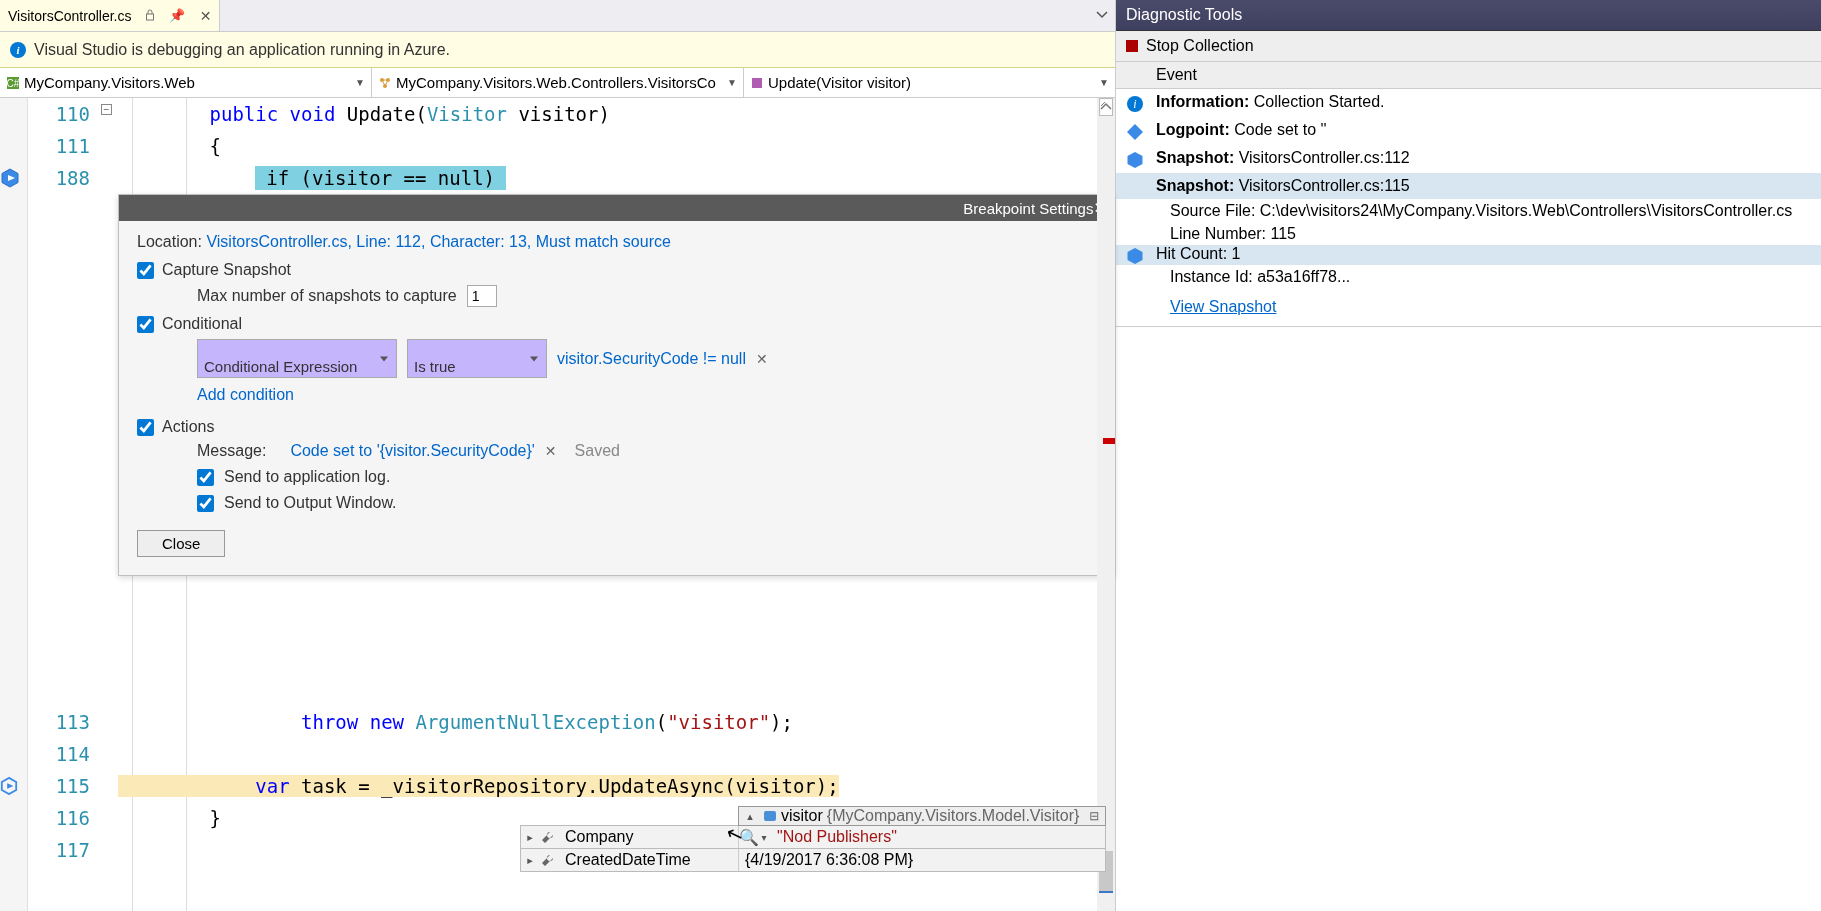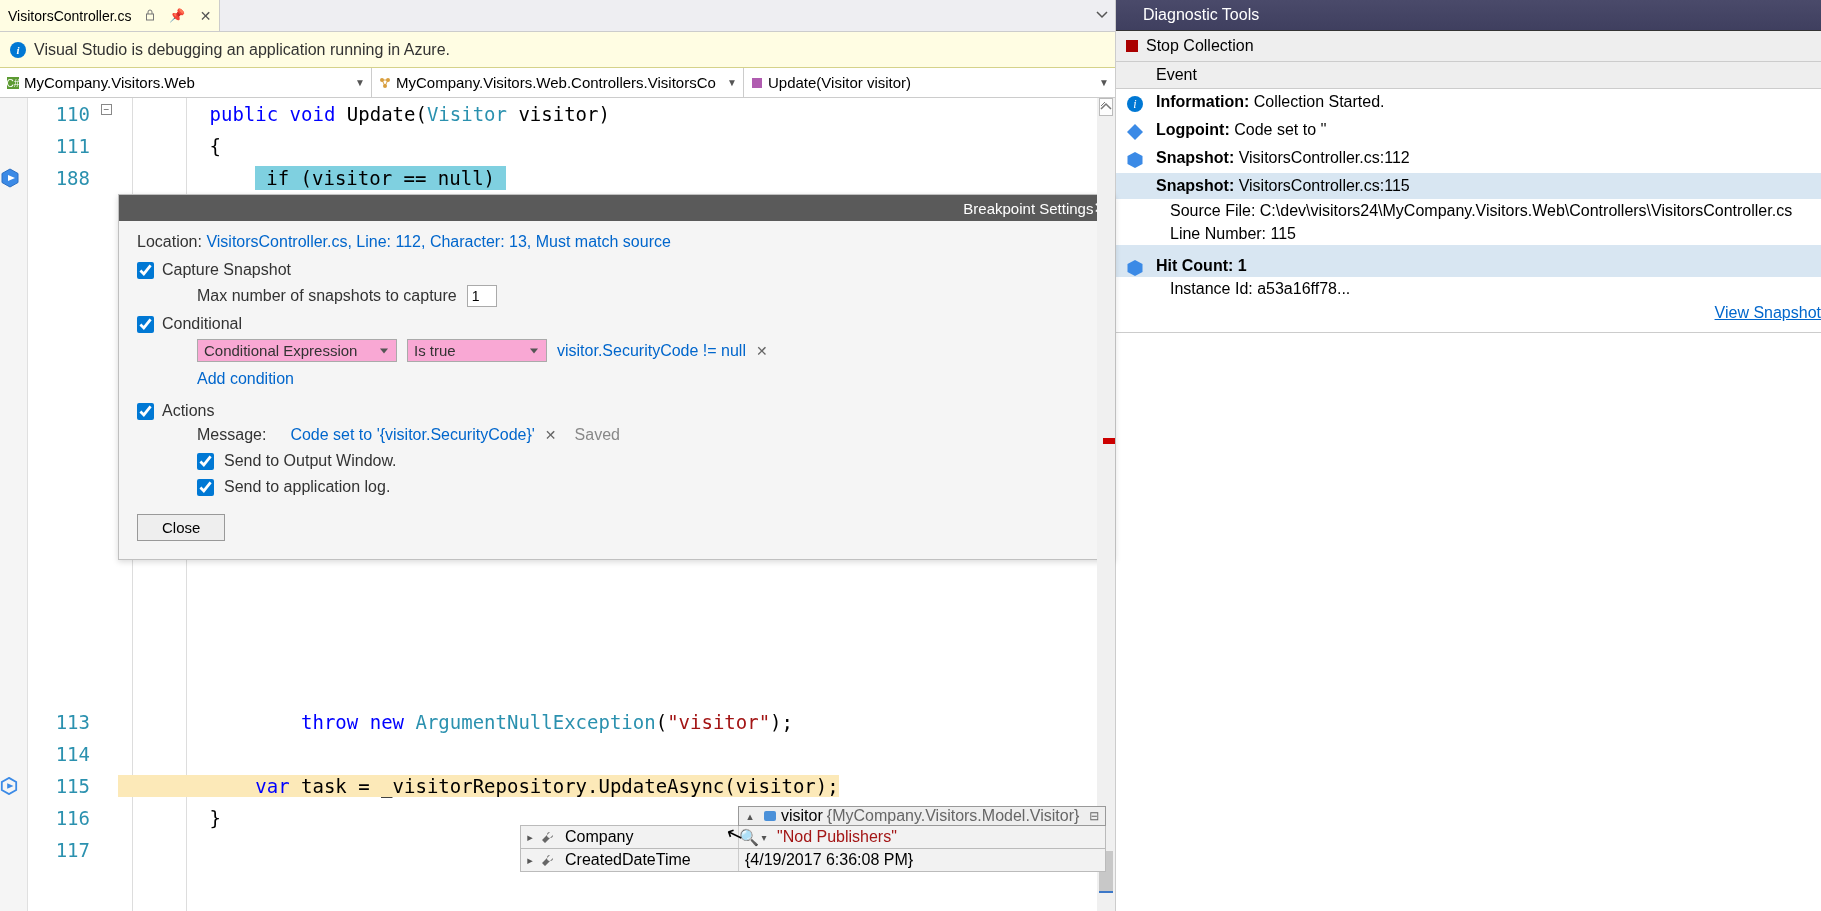--- a/index.html
+++ b/index.html
@@ -52,21 +52,21 @@
 
 .bp-panel { position: absolute; left: 118px; right: 0; top: 96px; background: #f5f5f5; border: 1px solid #c0c0c0; box-shadow: 0 2px 6px rgba(0,0,0,0.15); }
 .bp-panel-header { background: #5a5a5a; color: #fff; display: flex; justify-content: flex-end; align-items: center; padding: 4px 8px; gap: 0; font-size: 15px;}
 .bp-panel-body { padding: 12px 18px 18px; font-size: 16px; color: #333;}
 .bp-loc { margin-bottom: 10px; }
 .bp-loc a { color: #0066cc; text-decoration: none;}
 .bp-row { display: flex; align-items: center; margin-bottom: 6px; gap: 8px;}
 .bp-sub { margin-left: 60px; margin-bottom: 8px; display: flex; align-items: center; gap: 10px;}
 .bp-check { width: 17px; height: 17px; accent-color: #0078d4;}
 .bp-input-small { width: 30px; height: 22px; font-size: 14px; padding: 0 4px; border: 1px solid #aaa;}
-.bp-select { border: 1px solid #aaa; padding: 2px 26px 2px 6px; background: #f9a8d4; position: relative; font-size: 15px;}
+.bp-select { border: 1px solid #aaa; padding: 18px 26px 2px 6px; background: #c4b5fd; position: relative; font-size: 15px;}
 .bp-select::after { content: ""; position: absolute; right: 8px; top: 50%; width: 0; height: 0; border-left: 4px solid transparent; border-right: 4px solid transparent; border-top: 5px solid #555; transform: translateY(-50%);}
 .bp-expr { color: #0066cc; }
 .bp-link { color: #0066cc; text-decoration: none; }
 .bp-x { color: #666; font-size: 14px; cursor: pointer;}
 .bp-saved { color: #888; margin-left: 8px;}
 .bp-close-btn { border: 1px solid #999; background: #eee; padding: 4px 24px; font-size: 15px; margin-top: 10px;}
 .bp-section-gap{ height: 6px;}
 .bp-sel-wide { width: 200px; display:inline-block;}
 .bp-sel-med { width: 140px; display:inline-block;}
 
@@ -90,21 +90,21 @@
 .dt-mag { width: 18px; text-align:center;}
 .dt-dd { width: 14px; text-align:center; font-size:10px; color:#555;}
 .dt-col1 { width: 218px; border-right:1px solid #ccc; display:flex; align-items:center;}
 .dt-col2 { flex:1; display:flex; align-items:center;}
 .dt-header-box { display:flex; border:1px solid #999; background:#eee; align-items:center; padding:0 2px;}
 
 
 .cursor-arrow { position:absolute; left:726px; top:724px; font-size:20px; color:#000; pointer-events:none; transform:rotate(-20deg);}
 
 
-.diag-header { background: #5a5a7a; background: linear-gradient(#4a4a6a,#3f3f5f); color: #fff; padding: 6px 27px; font-size: 16px; border-bottom: 1px solid #333;}
+.diag-header { background: #5a5a7a; background: linear-gradient(#4a4a6a,#3f3f5f); color: #fff; padding: 6px 10px; font-size: 16px; border-bottom: 1px solid #333;}
 .diag-toolbar { background: #eee; padding: 6px 10px; display: flex; align-items: center; gap: 8px; font-size: 16px; border-bottom: 1px solid #ccc;}
 .stop-sq { width: 12px; height: 12px; background: #a00;}
 .diag-table { background: #fff; border-bottom: 1px solid #ccc;}
 .diag-th { background: #eee; padding: 4px 40px; font-size: 16px; border-bottom: 1px solid #ccc;}
 .diag-row { display: flex; padding: 4px 6px 4px 8px; gap: 10px; font-size: 16px; align-items: flex-start;}
 .diag-row.sel { background: #d8e6f2;}
 .diag-icon-col { width: 22px; display: flex; justify-content: center; padding-top: 2px;}
 .diag-text { flex: 1; }
 .diag-text b{ font-weight: 600;}
 .diag-sub-block { margin-left: 54px; font-size: 16px; line-height: 1.45;}
@@ -261,25 +261,25 @@
             <span>Actions</span>
           </div>
           <div class="bp-sub">
             <span>Message:</span>
             <span class="bp-expr" style="margin-left:14px;">Code set to '{visitor.SecurityCode}'</span>
             <span class="bp-x">✕</span>
             <span class="bp-saved">Saved</span>
           </div>
           <div class="bp-sub">
             <input type="checkbox" class="bp-check" checked="" style="">
+            <span>Send to application log.</span>
+          </div>
+          <div class="bp-sub">
+            <input type="checkbox" class="bp-check" checked="" style="">
             <span>Send to Output Window.</span>
-          </div>
-          <div class="bp-sub">
-            <input type="checkbox" class="bp-check" checked="" style="">
-            <span>Send to application log.</span>
           </div>
           <button class="bp-close-btn">Close</button>
         </div>
       </div>
 
       <div class="scroll-track">
         <div class="pip-top">
             <svg width="12" height="10" viewBox="0 0 12 10">
               <path d="M1 7 L6 2 L11 7" fill="none" stroke="#777" stroke-width="1.5"></path>
               <path d="M1 4 L6 -1" stroke="#777" fill="none"></path>
@@ -378,31 +378,31 @@
 
       <div class="diag-row sel">
         <div class="diag-icon-col"></div>
         <div class="diag-text"><b>Snapshot:</b><span> VisitorsController.cs:115</span></div>
       </div>
 
       <div class="diag-sub-block">
         <div><span>Source File: </span><span>C:\dev\visitors24\MyCompany.Visitors.Web\Controllers\VisitorsController.cs</span></div>
         <div><span>Line Number: </span><span>115</span></div>
       </div>
-      <div class="diag-row sel" style="padding-top:12px; padding-bottom:0;font-weight:bold;">
+      <div class="diag-row sel" style="padding-top:0; padding-bottom:0;">
         <div class="diag-icon-col">
             <svg width="18" height="18" viewBox="0 0 18 18">
               <polygon points="9,1 16.5,5 16.5,13 9,17 1.5,13 1.5,5" fill="#3b8ae6"></polygon>
             </svg>
           </div>
         <div class="diag-text">
            <div><span>Hit Count: </span><span>1</span></div>
         </div>
       </div>
       <div class="diag-sub-block">
         <div><span>Instance Id: </span><span>a53a16ff78...</span></div>
-        <div style="text-align:right;"><a href="#" class="diag-link">View Snapshot</a></div>
+        <div style="margin-top:6px;"><a href="#" class="diag-link">View Snapshot</a></div>
       </div>
       <div style="height:8px;"></div>
     </div>
     <div class="right-fill"></div>
   </div>
 </div>
 
 </body></html>

